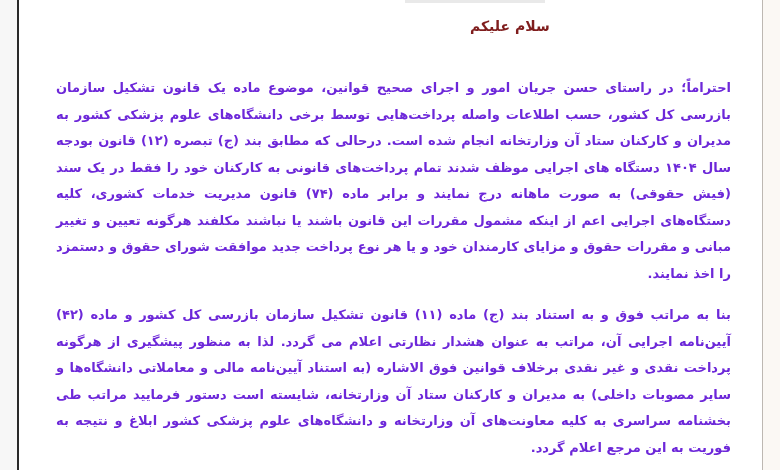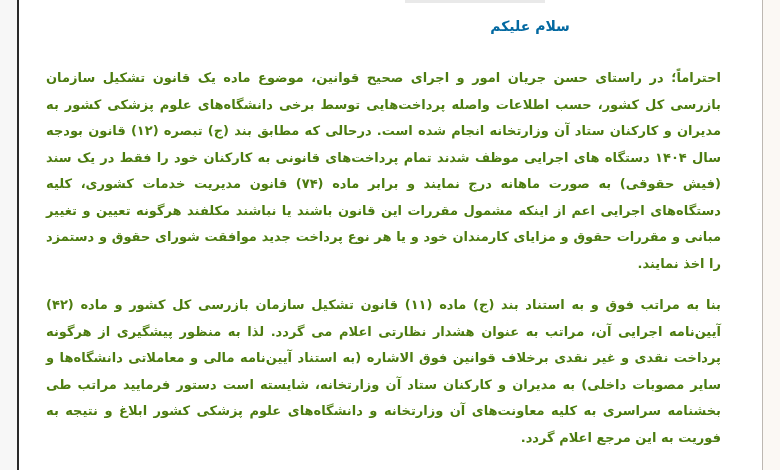--- a/index.html
+++ b/index.html
@@ -44,39 +44,39 @@
       width: 140px;
       height: 3px;
       background: #e9e9e9;
     }
     .greeting-wrap {
       position: absolute;
       left: 470px;
       top: 18px;
       width: 120px;
       direction: rtl;
-      text-align: center;
+      text-align: left;
       font-family: "DejaVu Sans", sans-serif;
       font-size: 14px;
       font-weight: bold;
-      color: #0369a1;
+      color: #7f1d1d;
     }
     .para {
       position: absolute;
       left: 38px;
       width: 675px;
       direction: rtl;
       text-align: justify;
       text-align-last: right;
       font-family: "DejaVu Sans", sans-serif;
       font-size: 13px;
       font-weight: bold;
       line-height: 26.5px;
-      color: #4d7c0f;
-      margin: 8px;
+      color: #6d28d9;
+      margin: 18px;
     }
     .para-1 { top: 57px; }
     .para-2 { top: 284px; }
   </style>
 </head>
 <body>
 
 <div class="left-margin"></div>
 <div class="right-margin"></div>
 

